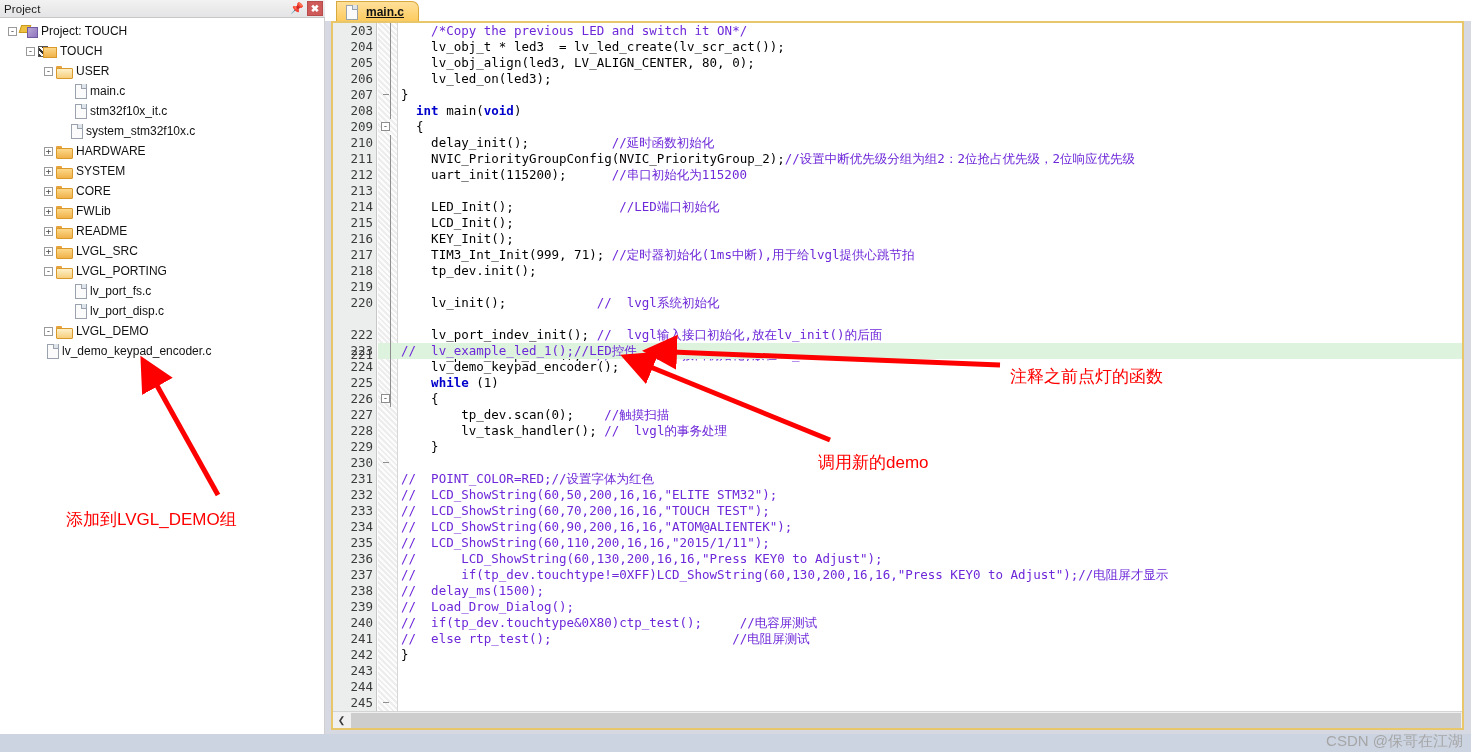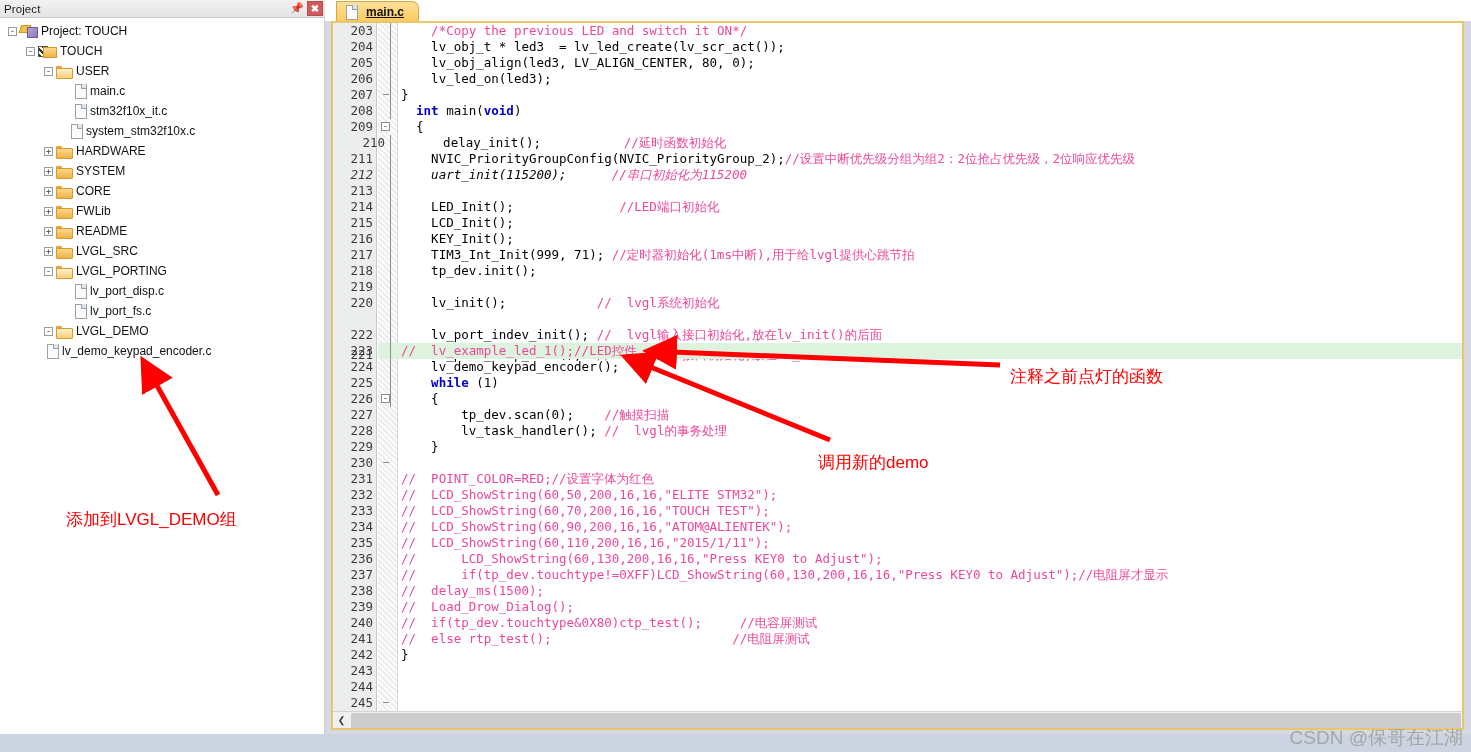--- a/index.html
+++ b/index.html
@@ -196,21 +196,21 @@
     font-size: 12.5px; color: #3b3b3b;
   }
   .ltext {
     position: absolute; left: 68px; top: 0;
     white-space: pre;
   }
   .hl-row {
     position: absolute; left: 45px; right: 0;
     height: 16px; background: #ddf3dd;
   }
-  .cmt { color: #ec4899; }
+  .cmt { color: #6d28d9; }
   .kw  { color: #0000cc; font-weight: bold; }
   .num { color: #000000; }
   .fold-m {
     position: absolute; top: 3px; left: 48px;
     width: 9px; height: 9px; border: 1px solid #8e8e8e; background:#fff;
     font-family: "DejaVu Sans Mono", monospace;
     font-size: 9px; line-height: 7px; text-align:center; color:#444;
   }
   .brace-line {
     position: absolute; left: 57px;
@@ -234,21 +234,21 @@
     background: #cdcdcd;
   }
 
   #statusbar {
     position: absolute; left: 0; bottom: 0;
     width: 1471px; height: 18px;
     background: #ccd4e2;
   }
   #watermark {
     position: absolute; right: 8px; bottom: 1px;
-    font-size: 19px; color: #a6a6a6;
+    font-size: 15px; color: #a6a6a6;
     font-family: "Liberation Sans", sans-serif;
     white-space: nowrap;
   }
 
   
   .anno-text {
     position: absolute;
     color: #ff0000;
     font-family: "Liberation Sans", sans-serif;
     white-space: nowrap;
@@ -341,26 +341,26 @@
             <span>LVGL_SRC</span>
           </div>
           <div class="tnode" style="padding-left: 44px;">
             <span class="expander">-</span>
             <span class="ico folder open"></span>
             <span>LVGL_PORTING</span>
           </div>
           <div class="tnode" style="padding-left: 62px;">
             <span class="expander none"></span>
             <span class="ico file"></span>
+            <span>lv_port_fs.c</span>
+          </div>
+          <div class="tnode" style="padding-left: 62px;">
+            <span class="expander none"></span>
+            <span class="ico file"></span>
             <span>lv_port_disp.c</span>
-          </div>
-          <div class="tnode" style="padding-left: 62px;">
-            <span class="expander none"></span>
-            <span class="ico file"></span>
-            <span>lv_port_fs.c</span>
           </div>
           <div class="tnode" style="padding-left: 44px;">
             <span class="expander">-</span>
             <span class="ico folder open"></span>
             <span>LVGL_DEMO</span>
           </div>
           <div class="tnode" style="padding-left: 34px;">
             <span class="expander none"></span>
             <span class="ico file"></span>
             <span>lv_demo_keypad_encoder.c</span>
@@ -382,23 +382,23 @@
         <div id="gutter"></div>
         <div id="foldbar"></div>
         <div id="code-lines">
             <div class="code-line" style="top: 0px; position: absolute; left: 0px; right: 0px;"><span class="lnum">203</span><span class="ltext"><span>    </span><span class="cmt">/*Copy the previous LED and switch it ON*/</span></span></div>
             <div class="code-line" style="top: 16px; position: absolute; left: 0px; right: 0px; padding-left: 40px;"><span class="lnum">204</span><span class="ltext"><span>    lv_obj_t * led3  = lv_led_create(lv_scr_act());</span></span></div>
             <div class="code-line" style="top: 32px; position: absolute; left: 0px; right: 0px;"><span class="lnum">205</span><span class="ltext"><span>    lv_obj_align(led3, LV_ALIGN_CENTER, </span><span class="num">80</span><span>, </span><span class="num">0</span><span>);</span></span></div>
             <div class="code-line" style="top: 48px; position: absolute; left: 0px; right: 0px;"><span class="lnum">206</span><span class="ltext"><span>    lv_led_on(led3);</span></span></div>
             <div class="code-line" style="top: 64px; position: absolute; left: 0px; right: 0px;"><span class="lnum">207</span><span style="position: absolute; left: 50px; top: 7px; width: 6px; height: 1px; background: rgb(142, 142, 142);"></span><span class="ltext"><span>}</span></span></div>
             <div class="code-line" style="top: 80px; position: absolute; left: 0px; right: 0px; padding-left: 16px;"><span class="lnum">208</span><span class="ltext"><span>  </span><span class="kw">int</span><span> main(</span><span class="kw">void</span><span>)</span></span></div>
             <div class="code-line" style="top: 96px; position: absolute; left: 0px; right: 0px;"><span class="lnum">209</span><span class="fold-m">-</span><span class="ltext"><span>  {</span></span></div>
-            <div class="code-line" style="top: 112px; position: absolute; left: 12px; right: 0px;"><span class="lnum">210</span><span class="ltext"><span>    delay_init();           </span><span class="cmt">//延时函数初始化</span></span></div>
+            <div class="code-line" style="top: 112px; position: absolute; left: 0px; right: 0px;"><span class="lnum">210</span><span class="ltext"><span>    delay_init();           </span><span class="cmt">//延时函数初始化</span></span></div>
             <div class="code-line" style="top: 128px; position: absolute; left: 0px; right: 0px;"><span class="lnum">211</span><span class="ltext"><span>    NVIC_PriorityGroupConfig(NVIC_PriorityGroup_2);</span><span class="cmt">//设置中断优先级分组为组2：2位抢占优先级，2位响应优先级</span></span></div>
-            <div class="code-line" style="top: 144px; position: absolute; left: 0px; right: 0px; font-style: italic;"><span class="lnum">212</span><span class="ltext"><span>    uart_init(</span><span class="num">115200</span><span>);      </span><span class="cmt">//串口初始化为115200</span></span></div>
+            <div class="code-line" style="top: 144px; position: absolute; left: 0px; right: 0px;"><span class="lnum">212</span><span class="ltext"><span>    uart_init(</span><span class="num">115200</span><span>);      </span><span class="cmt">//串口初始化为115200</span></span></div>
             <div class="code-line" style="top: 160px; position: absolute; left: 0px; right: 0px;"><span class="lnum">213</span><span class="ltext"><span></span></span></div>
             <div class="code-line" style="top: 176px; position: absolute; left: 0px; right: 0px;"><span class="lnum">214</span><span class="ltext"><span>    LED_Init();              </span><span class="cmt">//LED端口初始化</span></span></div>
             <div class="code-line" style="top: 192px; position: absolute; left: 0px; right: 0px;"><span class="lnum">215</span><span class="ltext"><span>    LCD_Init();</span></span></div>
             <div class="code-line" style="top: 208px; position: absolute; left: 0px; right: 0px;"><span class="lnum">216</span><span class="ltext"><span>    KEY_Init();</span></span></div>
             <div class="code-line" style="top: 224px; position: absolute; left: 0px; right: 0px;"><span class="lnum">217</span><span class="ltext"><span>    TIM3_Int_Init(</span><span class="num">999</span><span>, </span><span class="num">71</span><span>); </span><span class="cmt">//定时器初始化(1ms中断),用于给lvgl提供心跳节拍</span></span></div>
             <div class="code-line" style="top: 240px; position: absolute; left: 0px; right: 0px;"><span class="lnum">218</span><span class="ltext"><span>    tp_dev.init();</span></span></div>
             <div class="code-line" style="top: 256px; position: absolute; left: 0px; right: 0px;"><span class="lnum">219</span><span class="ltext"><span></span></span></div>
             <div class="code-line" style="top: 272px; position: absolute; left: 0px; right: 0px;"><span class="lnum">220</span><span class="ltext"><span>    lv_init();            </span><span class="cmt">//  lvgl系统初始化</span></span></div>
             <div class="code-line" style="top: 288px; position: absolute; left: 0px; right: 0px; margin-top: 36px;"><span class="lnum">221</span><span class="ltext"><span>    lv_port_disp_init();  </span><span class="cmt">//  lvgl显示接口初始化,放在lv_init()的后面</span></span></div>
             <div class="code-line" style="top: 304px; position: absolute; left: 0px; right: 0px;"><span class="lnum">222</span><span class="ltext"><span>    lv_port_indev_init(); </span><span class="cmt">//  lvgl输入接口初始化,放在lv_init()的后面</span></span></div>

